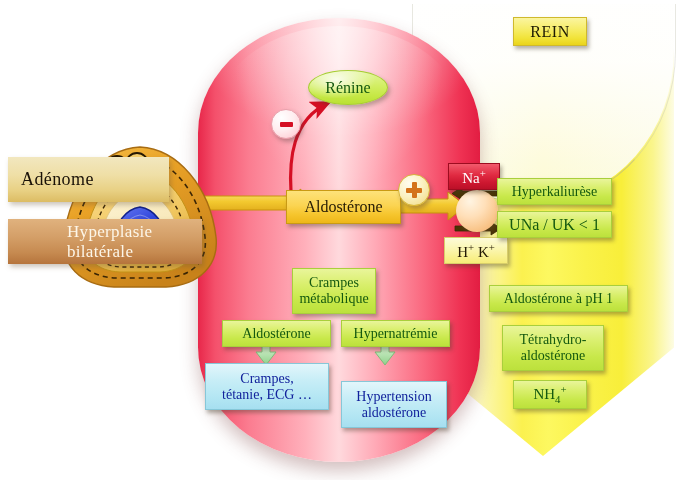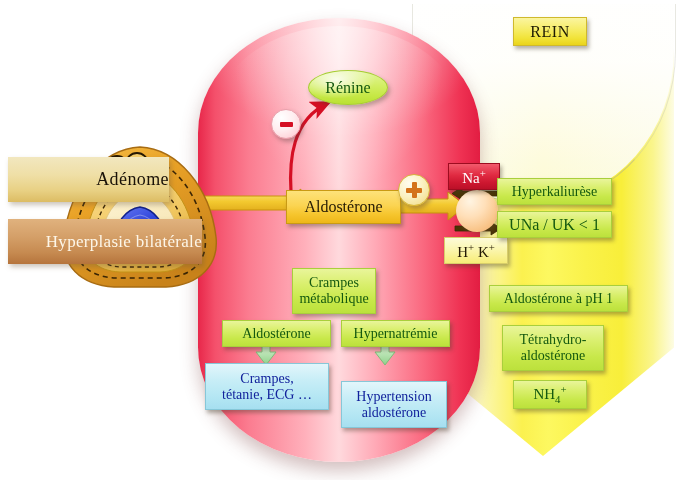--- a/index.html
+++ b/index.html
@@ -54,34 +54,33 @@
   }
 
   
   .gland{position:absolute;left:58px;top:145px;width:165px;height:145px;}
   .gland svg{display:block;overflow:visible;}
 
   
   .bar{
     position:absolute;display:flex;align-items:center;
     box-shadow:2px 3px 5px rgba(110,90,60,.35);
-    justify-content:flex-end;
   }
   .bar-adenome{
     left:8px;top:157px;width:148px;height:45px;
     background:linear-gradient(to bottom,#f2e7bf 0%,#efdfa6 40%,#e8d083 75%,#dcbc63 100%);
     padding-left:13px;
   }
   .bar-adenome span{font-size:18px;color:#1a1208;letter-spacing:.4px;}
   .bar-hyper{
     left:8px;top:219px;width:181px;height:45px;
     background:linear-gradient(to bottom,#e0b27e 0%,#d49f68 40%,#c68a50 75%,#b5743c 100%);
     padding-left:13px;
   }
-  .bar-hyper span{font-size:17px;color:#fdf6e8;letter-spacing:.3px;}
+  .bar-hyper span{font-size:17px;color:#fdf6e8;letter-spacing:.3px;margin-left:46px;}
 
   
   .nodebox{
     position:absolute;display:flex;flex-direction:column;
     align-items:center;justify-content:center;text-align:left;
     box-shadow:2px 3px 4px rgba(70,60,40,.40);
     line-height:1.12;
   }
   
   .box-aldo{

